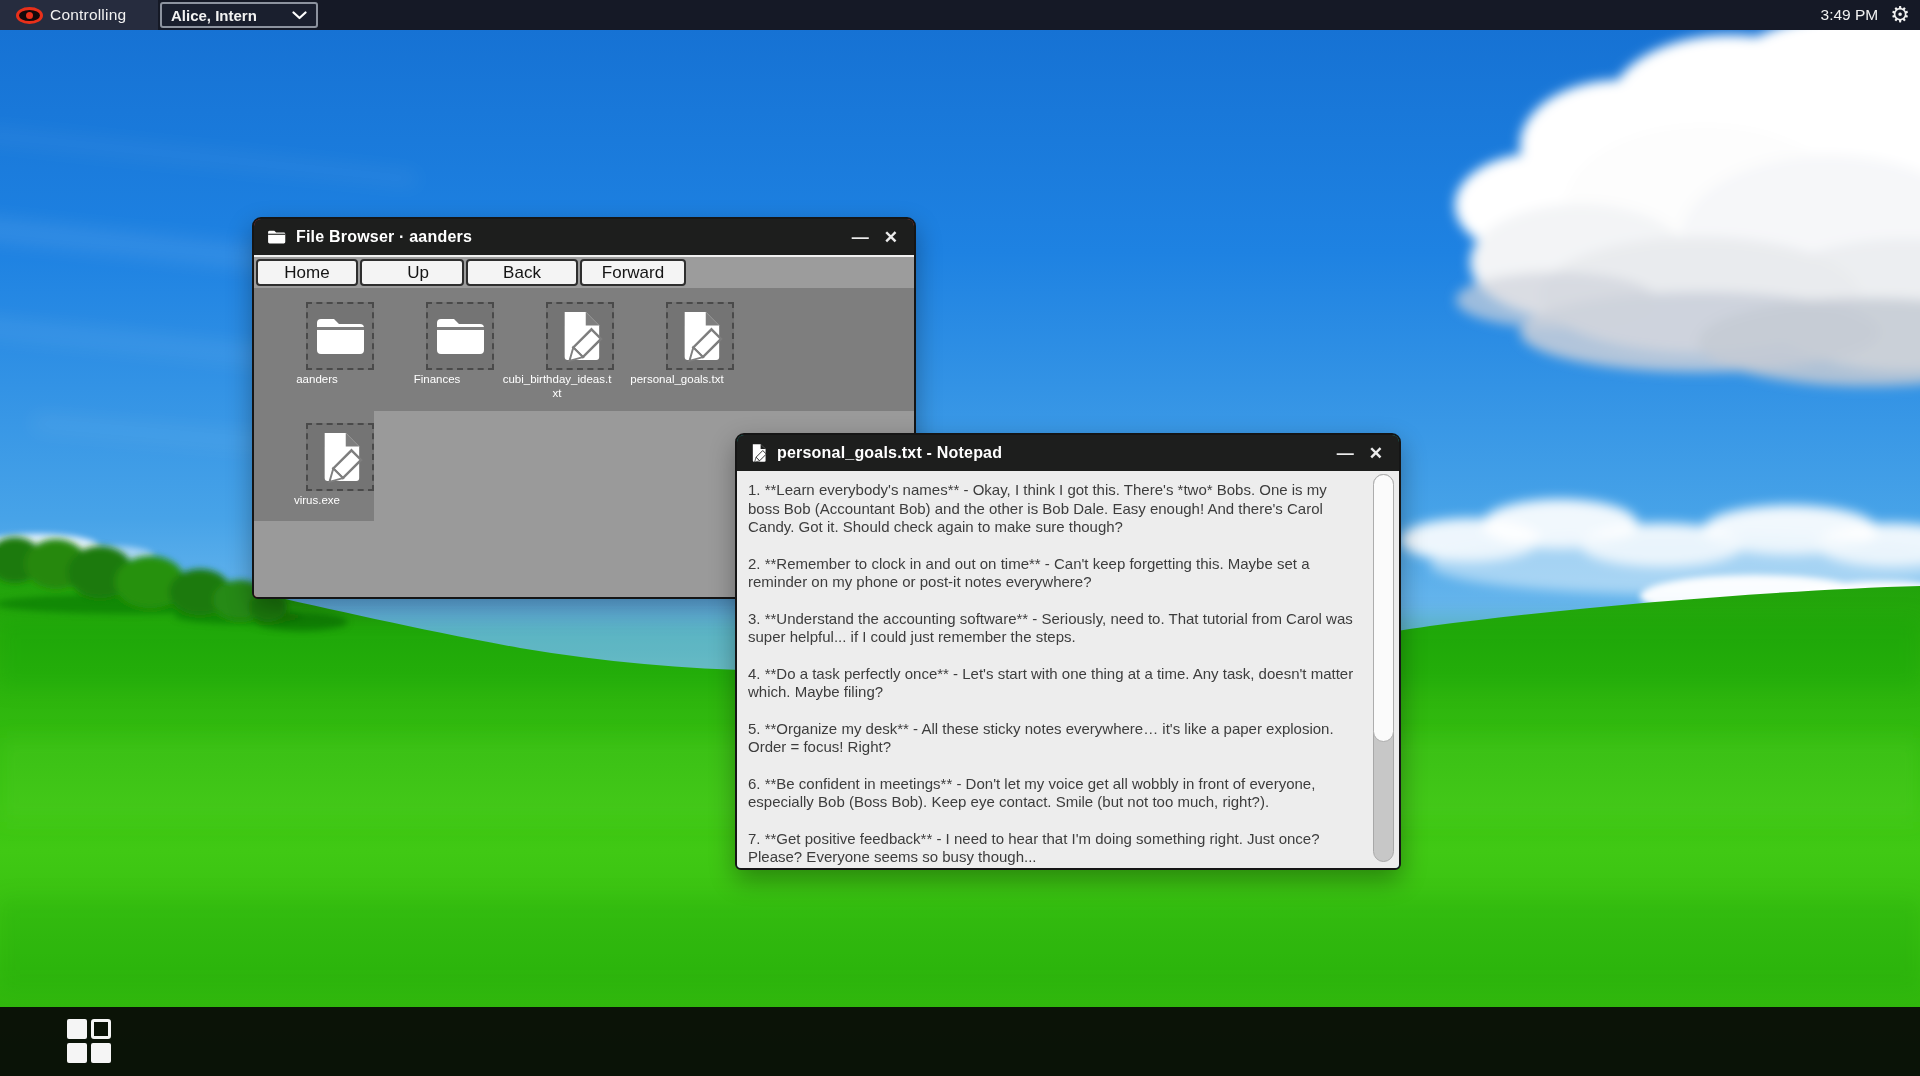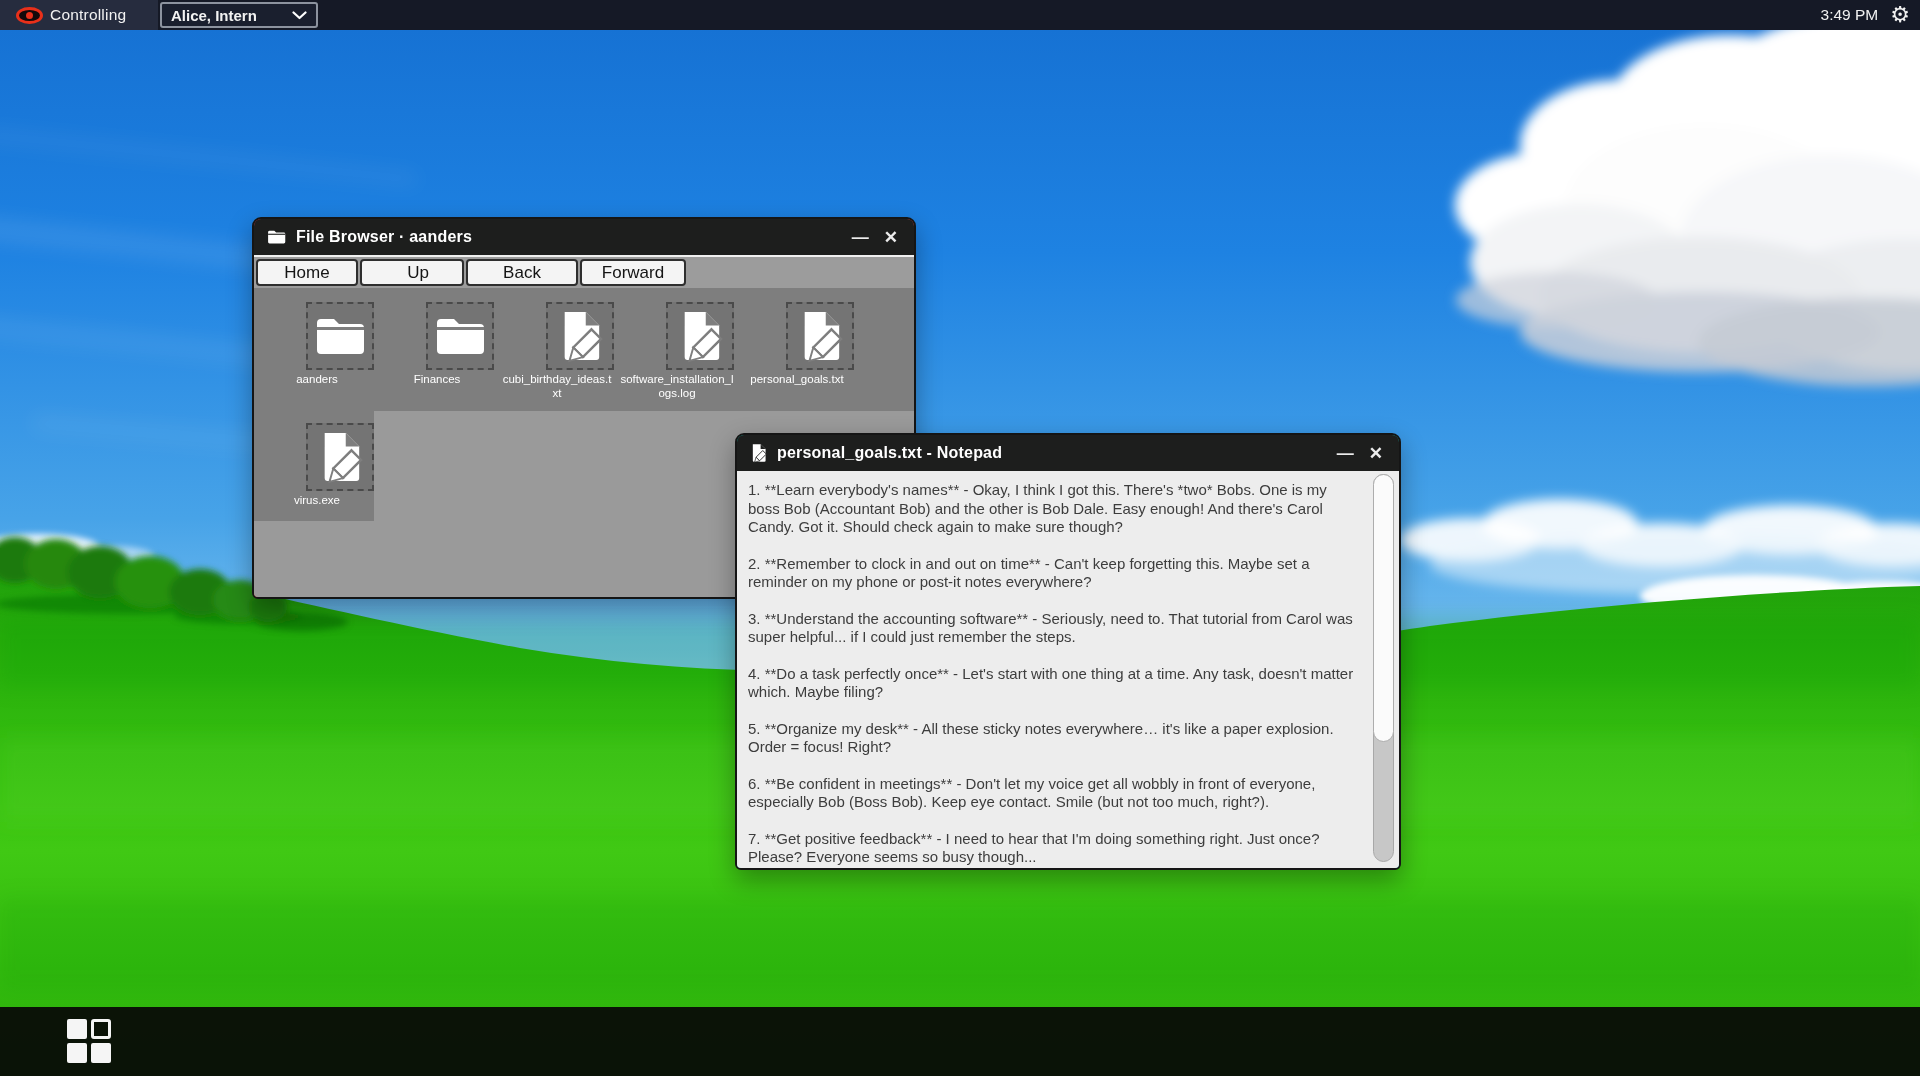--- a/index.html
+++ b/index.html
@@ -267,31 +267,20 @@
           <svg width="46" height="54" viewBox="0 0 48 56">
             <path d="M8 3 h22 l14 14 v33 q0 3 -3 3 H11 q-3 0 -3 -3 z" fill="#ffffff"></path>
             <path d="M30 3 l14 14 h-14 z" fill="#7e7e7e"></path>
             <polygon points="36,21 46,31 27,50 17,40" fill="#ffffff" stroke="#7e7e7e" stroke-width="2.5"></polygon>
             <polygon points="17,40 27,50 13,54" fill="#ffffff" stroke="#7e7e7e" stroke-width="2"></polygon>
           </svg>
         </div>
         <div class="file-label">cubi_birthday_ideas.txt</div>
       </div>
 
-      <div class="file-cell">
-        <div class="icon-tile">
-          <svg width="46" height="54" viewBox="0 0 48 56">
-            <path d="M8 3 h22 l14 14 v33 q0 3 -3 3 H11 q-3 0 -3 -3 z" fill="#ffffff"></path>
-            <path d="M30 3 l14 14 h-14 z" fill="#7e7e7e"></path>
-            <polygon points="36,21 46,31 27,50 17,40" fill="#ffffff" stroke="#7e7e7e" stroke-width="2.5"></polygon>
-            <polygon points="17,40 27,50 13,54" fill="#ffffff" stroke="#7e7e7e" stroke-width="2"></polygon>
-          </svg>
-        </div>
-        <div class="file-label">software_installation_logs.log</div>
-      </div>
 
       <div class="file-cell">
         <div class="icon-tile">
           <svg width="46" height="54" viewBox="0 0 48 56">
             <path d="M8 3 h22 l14 14 v33 q0 3 -3 3 H11 q-3 0 -3 -3 z" fill="#ffffff"></path>
             <path d="M30 3 l14 14 h-14 z" fill="#7e7e7e"></path>
             <polygon points="36,21 46,31 27,50 17,40" fill="#ffffff" stroke="#7e7e7e" stroke-width="2.5"></polygon>
             <polygon points="17,40 27,50 13,54" fill="#ffffff" stroke="#7e7e7e" stroke-width="2"></polygon>
           </svg>
         </div>

